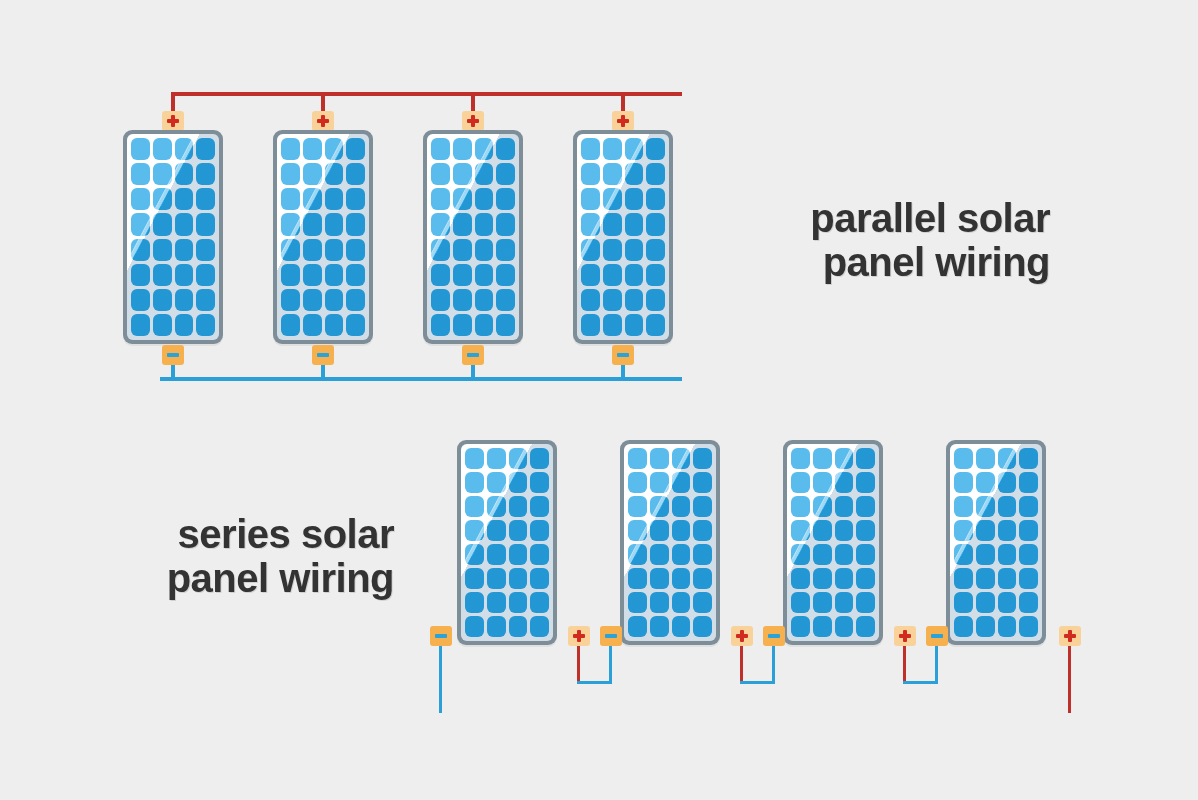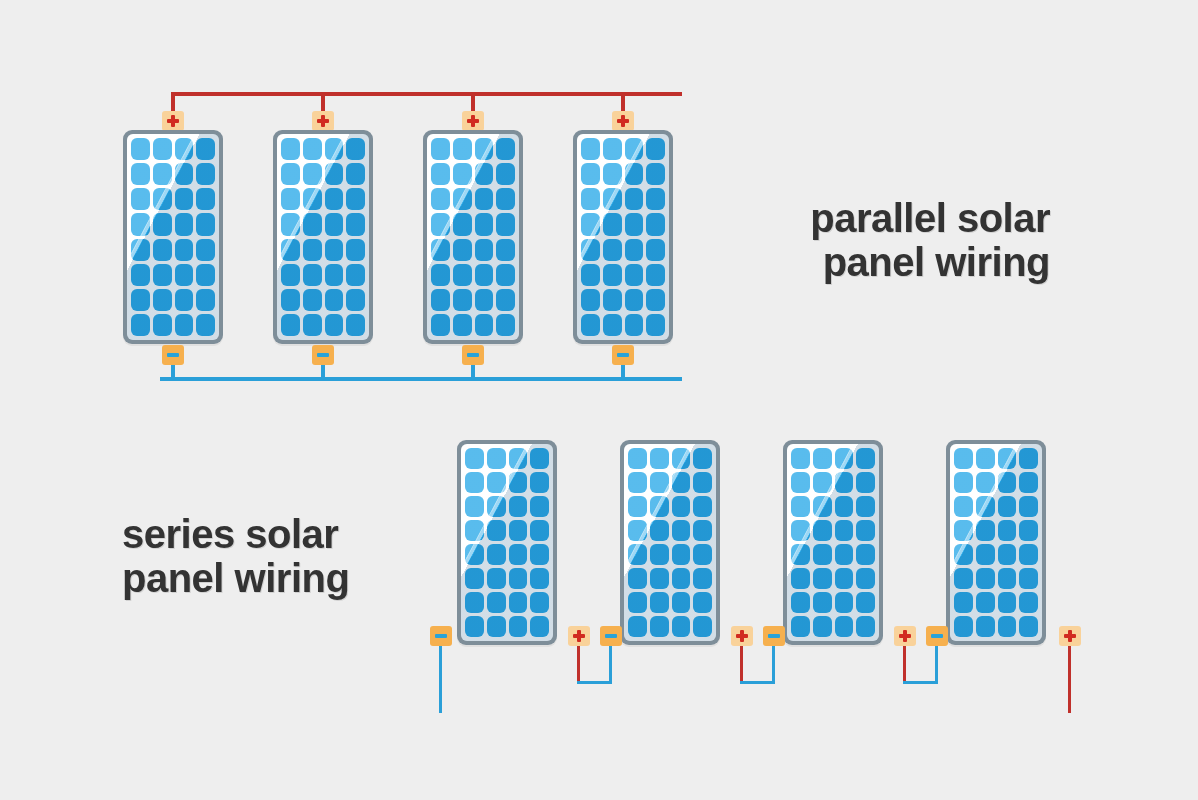--- a/index.html
+++ b/index.html
@@ -100,21 +100,21 @@
     position:absolute;
     font-weight:bold;
     font-size:40px;
     line-height:44px;
     color:#333333;
     letter-spacing:-0.5px;
     text-shadow:1px 1px 0 rgba(0,0,0,0.12);
     white-space:pre-line;
   }
   #label-parallel{right:148px;top:196px;text-align:right;}
-  #label-series{left:122px;top:512px;text-align:left;width:272px;}
+  #label-series{left:122px;top:512px;text-align:right;width:272px;}
 </style>
 </head>
 <body>
 
 <div id="stage">
 
   <div>
 
     <div class="wire red h" style="left:171px;top:92px;width:511px;"></div>
 

